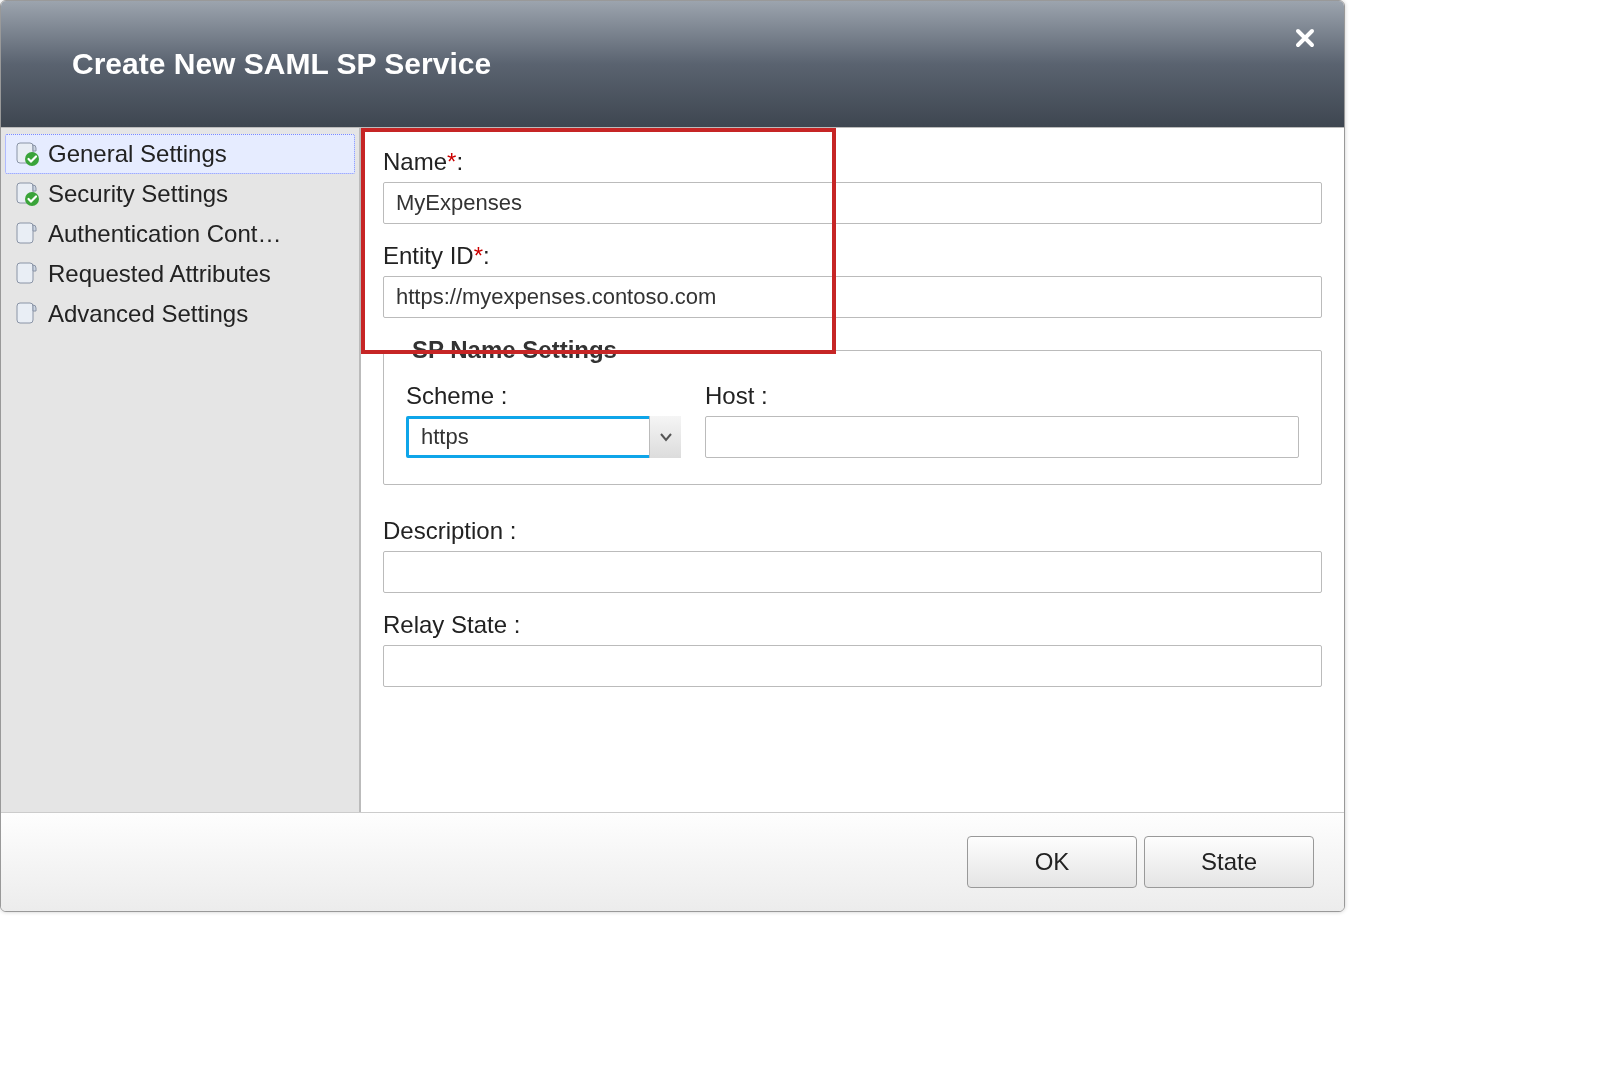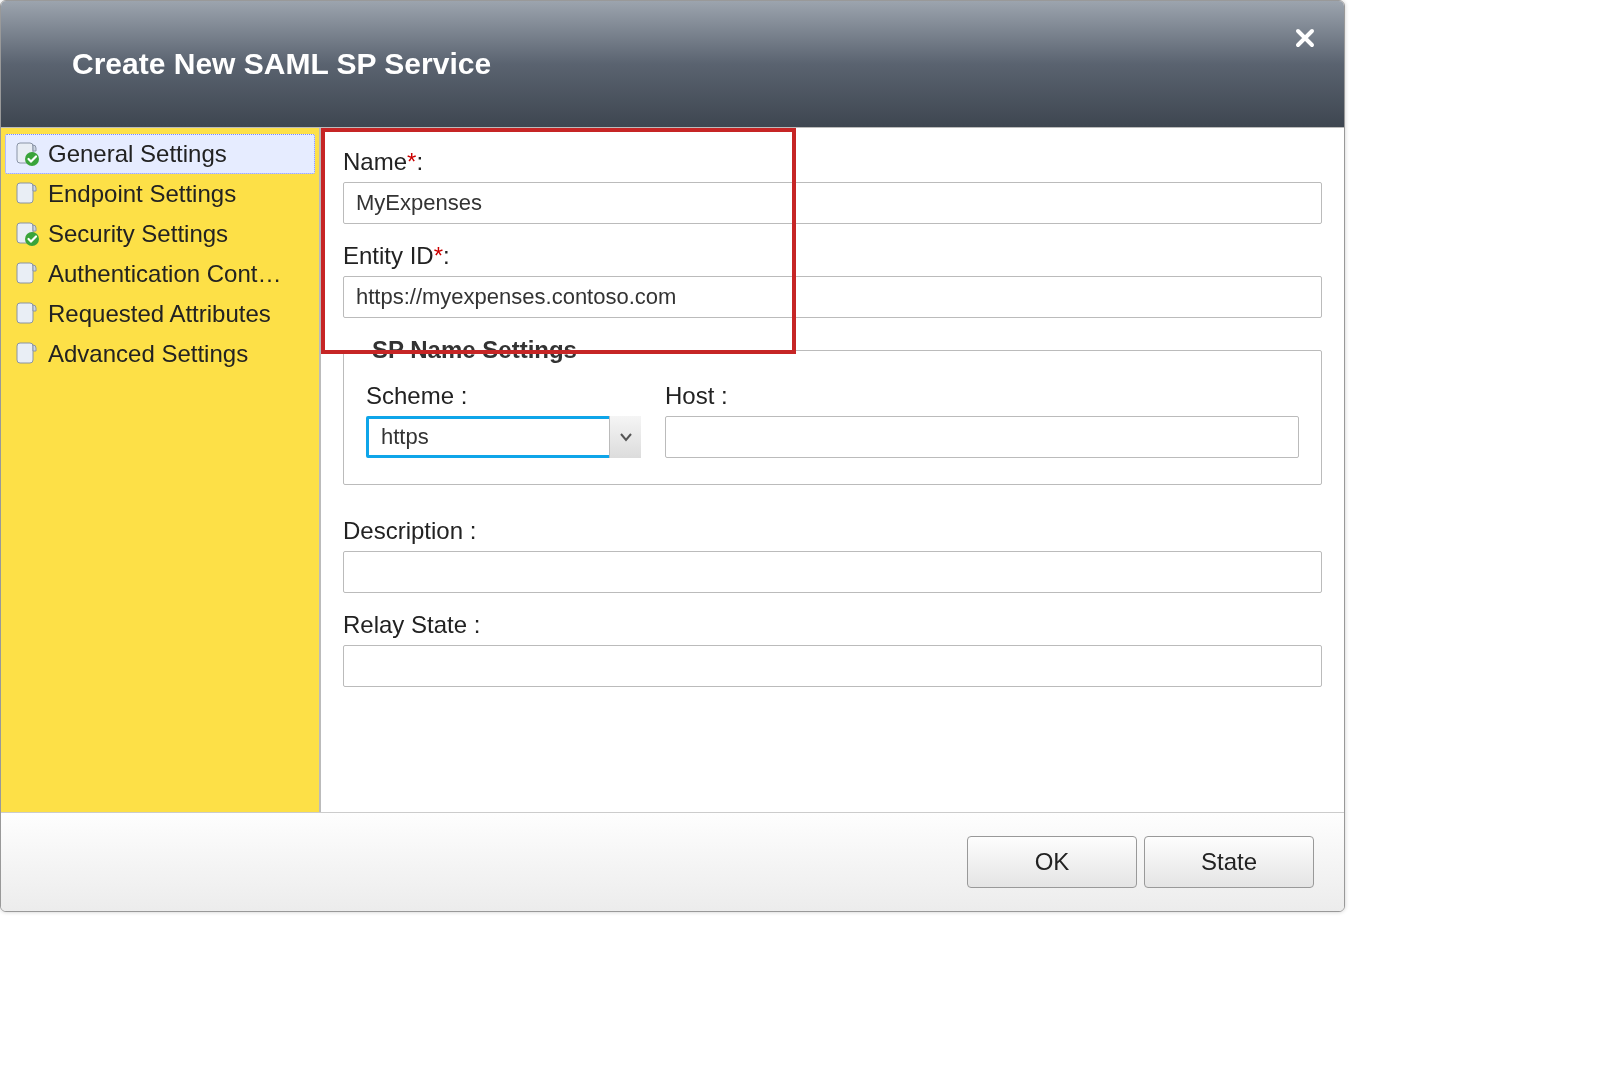--- a/index.html
+++ b/index.html
@@ -34,24 +34,24 @@
     width:30px;
     height:30px;
     display:flex;
     align-items:center;
     justify-content:center;
     color:#fff;
     cursor:pointer;
   }
   .body-row { display:flex; height:685px; border-top:1px solid #bbb;}
   .sidebar {
-    width:320px;
+    width:360px;
     border-right:2px solid #bbb;
     padding:6px 4px;
-    background:#fde047;
+    background:#e5e5e5;
   }
   .side-item {
     display:flex;
     align-items:center;
     gap:8px;
     padding:4px 8px;
     font-size:24px;
     color:#222;
     cursor:pointer;
     border:1px solid transparent;
@@ -153,29 +153,20 @@
       <div class="side-item selected">
         <span class="side-icon">
           <svg width="26" height="26" viewBox="0 0 26 26">
             <rect x="3" y="2" width="16" height="20" rx="3" fill="#e9eef5" stroke="#8a94a6"></rect>
             <path d="M19 4 q3 0 3 3 v3 h-3 z" fill="#cdd6e3" stroke="#8a94a6"></path>
             <circle cx="18" cy="18" r="7" fill="#3aa43a"></circle>
             <path d="M14.5 18 l2.5 2.5 l5 -5" stroke="#fff" stroke-width="2.2" fill="none" stroke-linecap="round"></path>
           </svg>
         </span>
         <span>General Settings</span>
-      </div>
-      <div class="side-item">
-        <span class="side-icon">
-          <svg width="26" height="26" viewBox="0 0 26 26">
-            <rect x="3" y="2" width="16" height="20" rx="3" fill="#e9eef5" stroke="#8a94a6"></rect>
-            <path d="M19 4 q3 0 3 3 v3 h-3 z" fill="#cdd6e3" stroke="#8a94a6"></path>
-          </svg>
-        </span>
-        <span>Endpoint Settings</span>
       </div>
       <div class="side-item">
         <span class="side-icon">
           <svg width="26" height="26" viewBox="0 0 26 26">
             <rect x="3" y="2" width="16" height="20" rx="3" fill="#e9eef5" stroke="#8a94a6"></rect>
             <path d="M19 4 q3 0 3 3 v3 h-3 z" fill="#cdd6e3" stroke="#8a94a6"></path>
             <circle cx="18" cy="18" r="7" fill="#3aa43a"></circle>
             <path d="M14.5 18 l2.5 2.5 l5 -5" stroke="#fff" stroke-width="2.2" fill="none" stroke-linecap="round"></path>
           </svg>
         </span>

